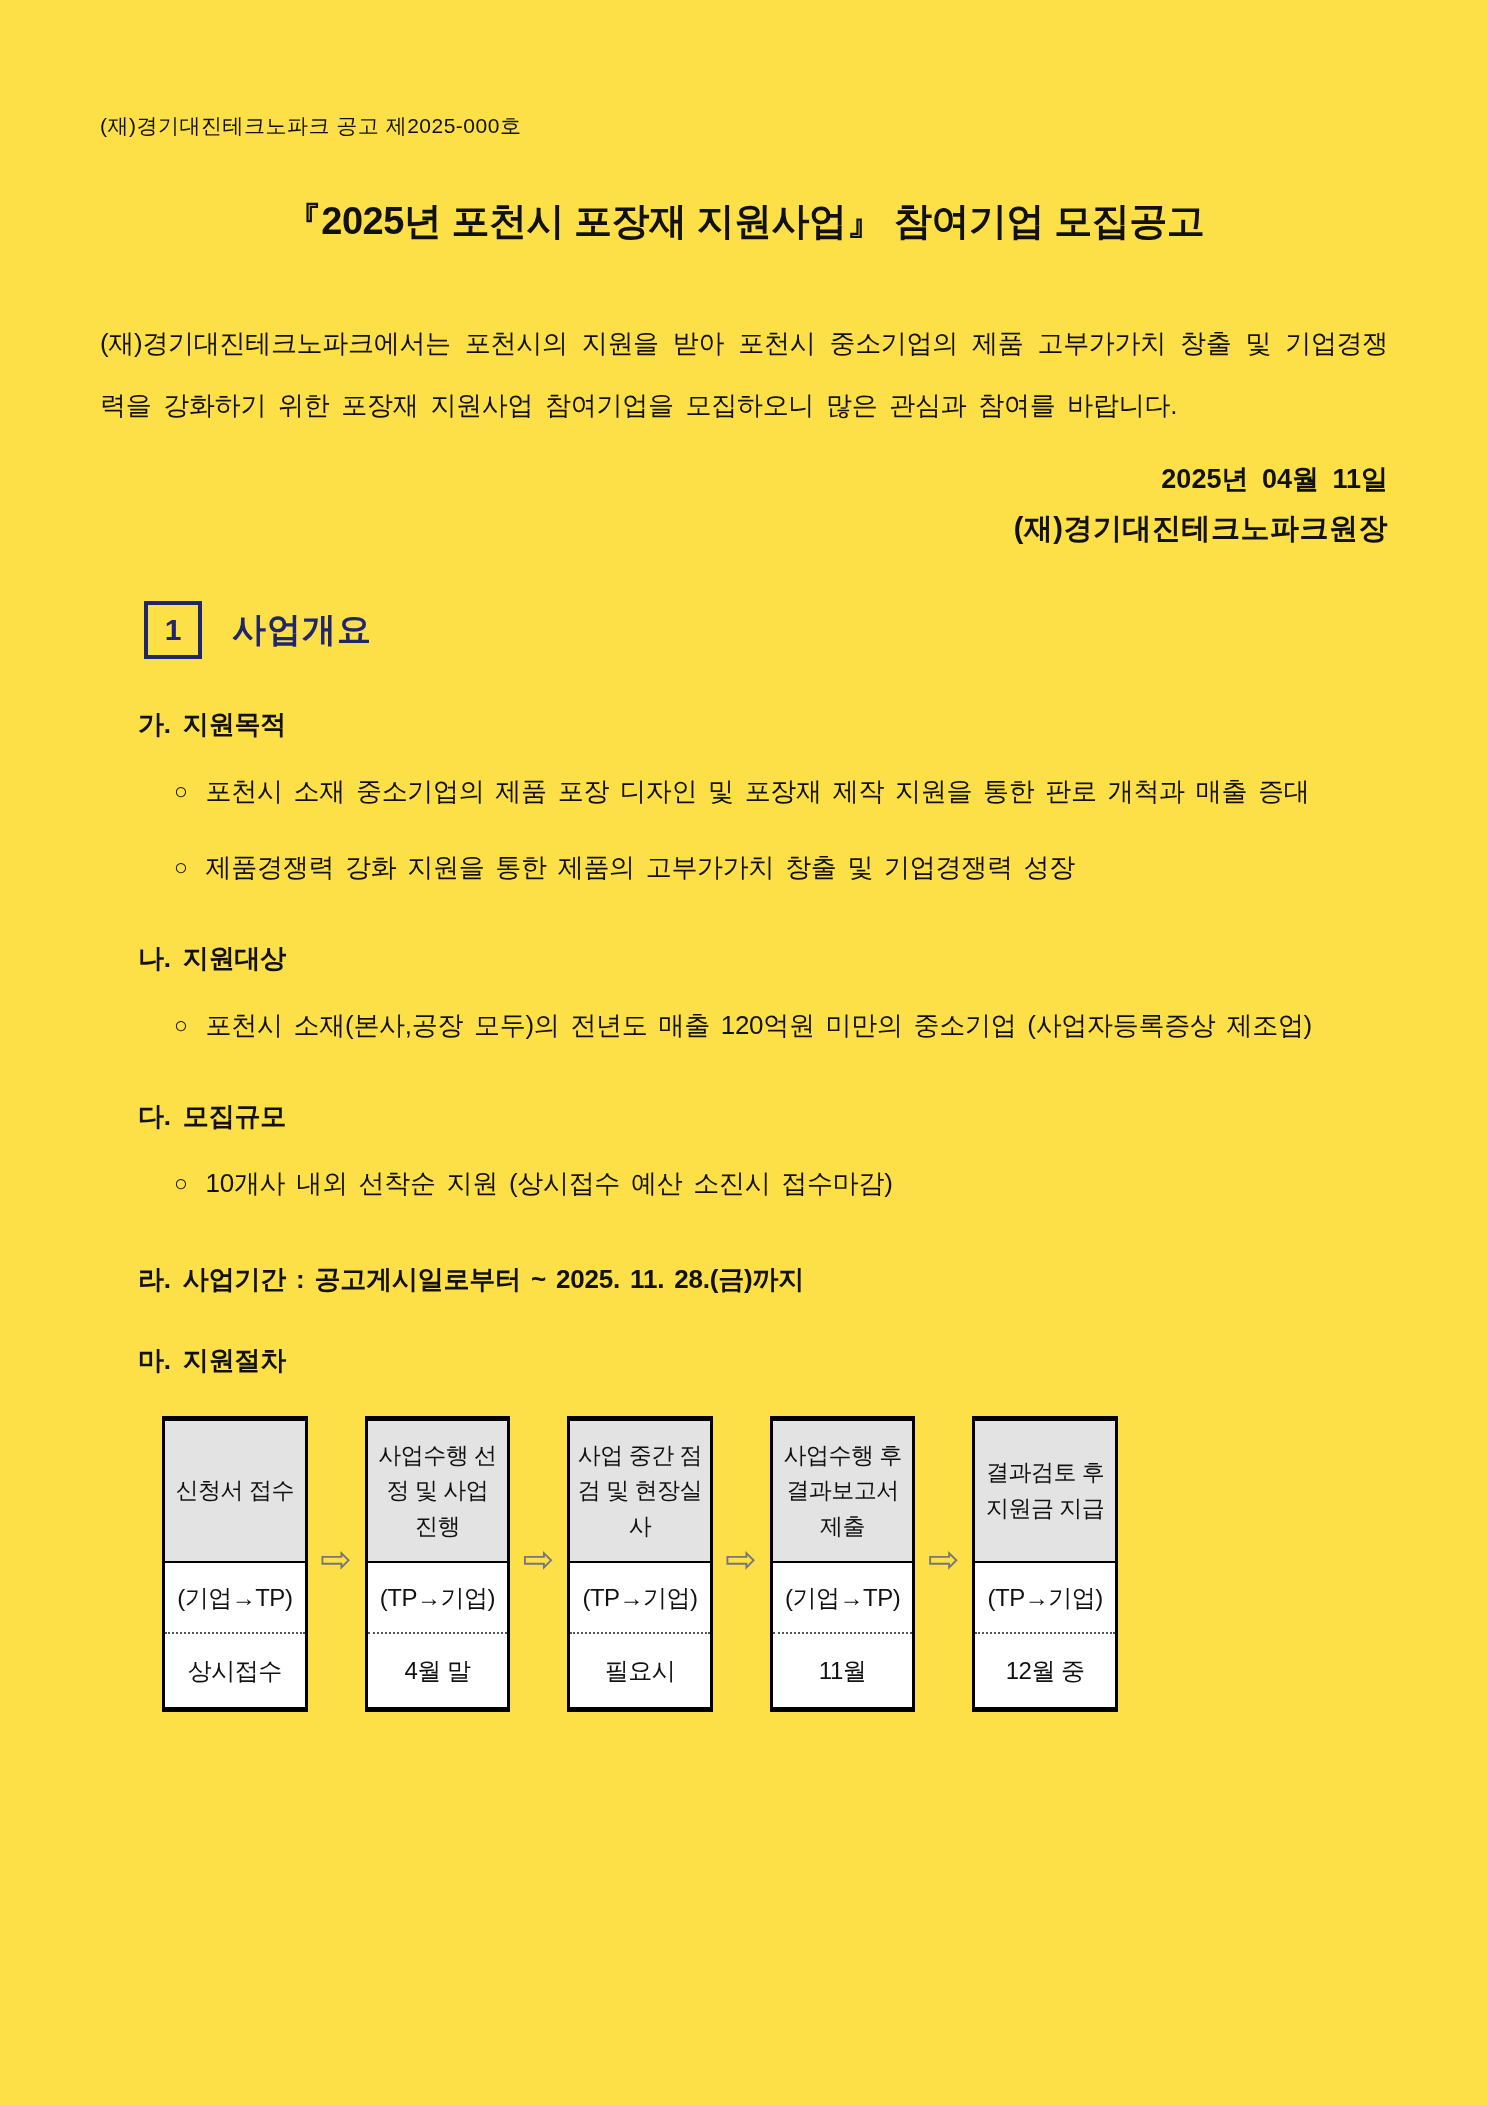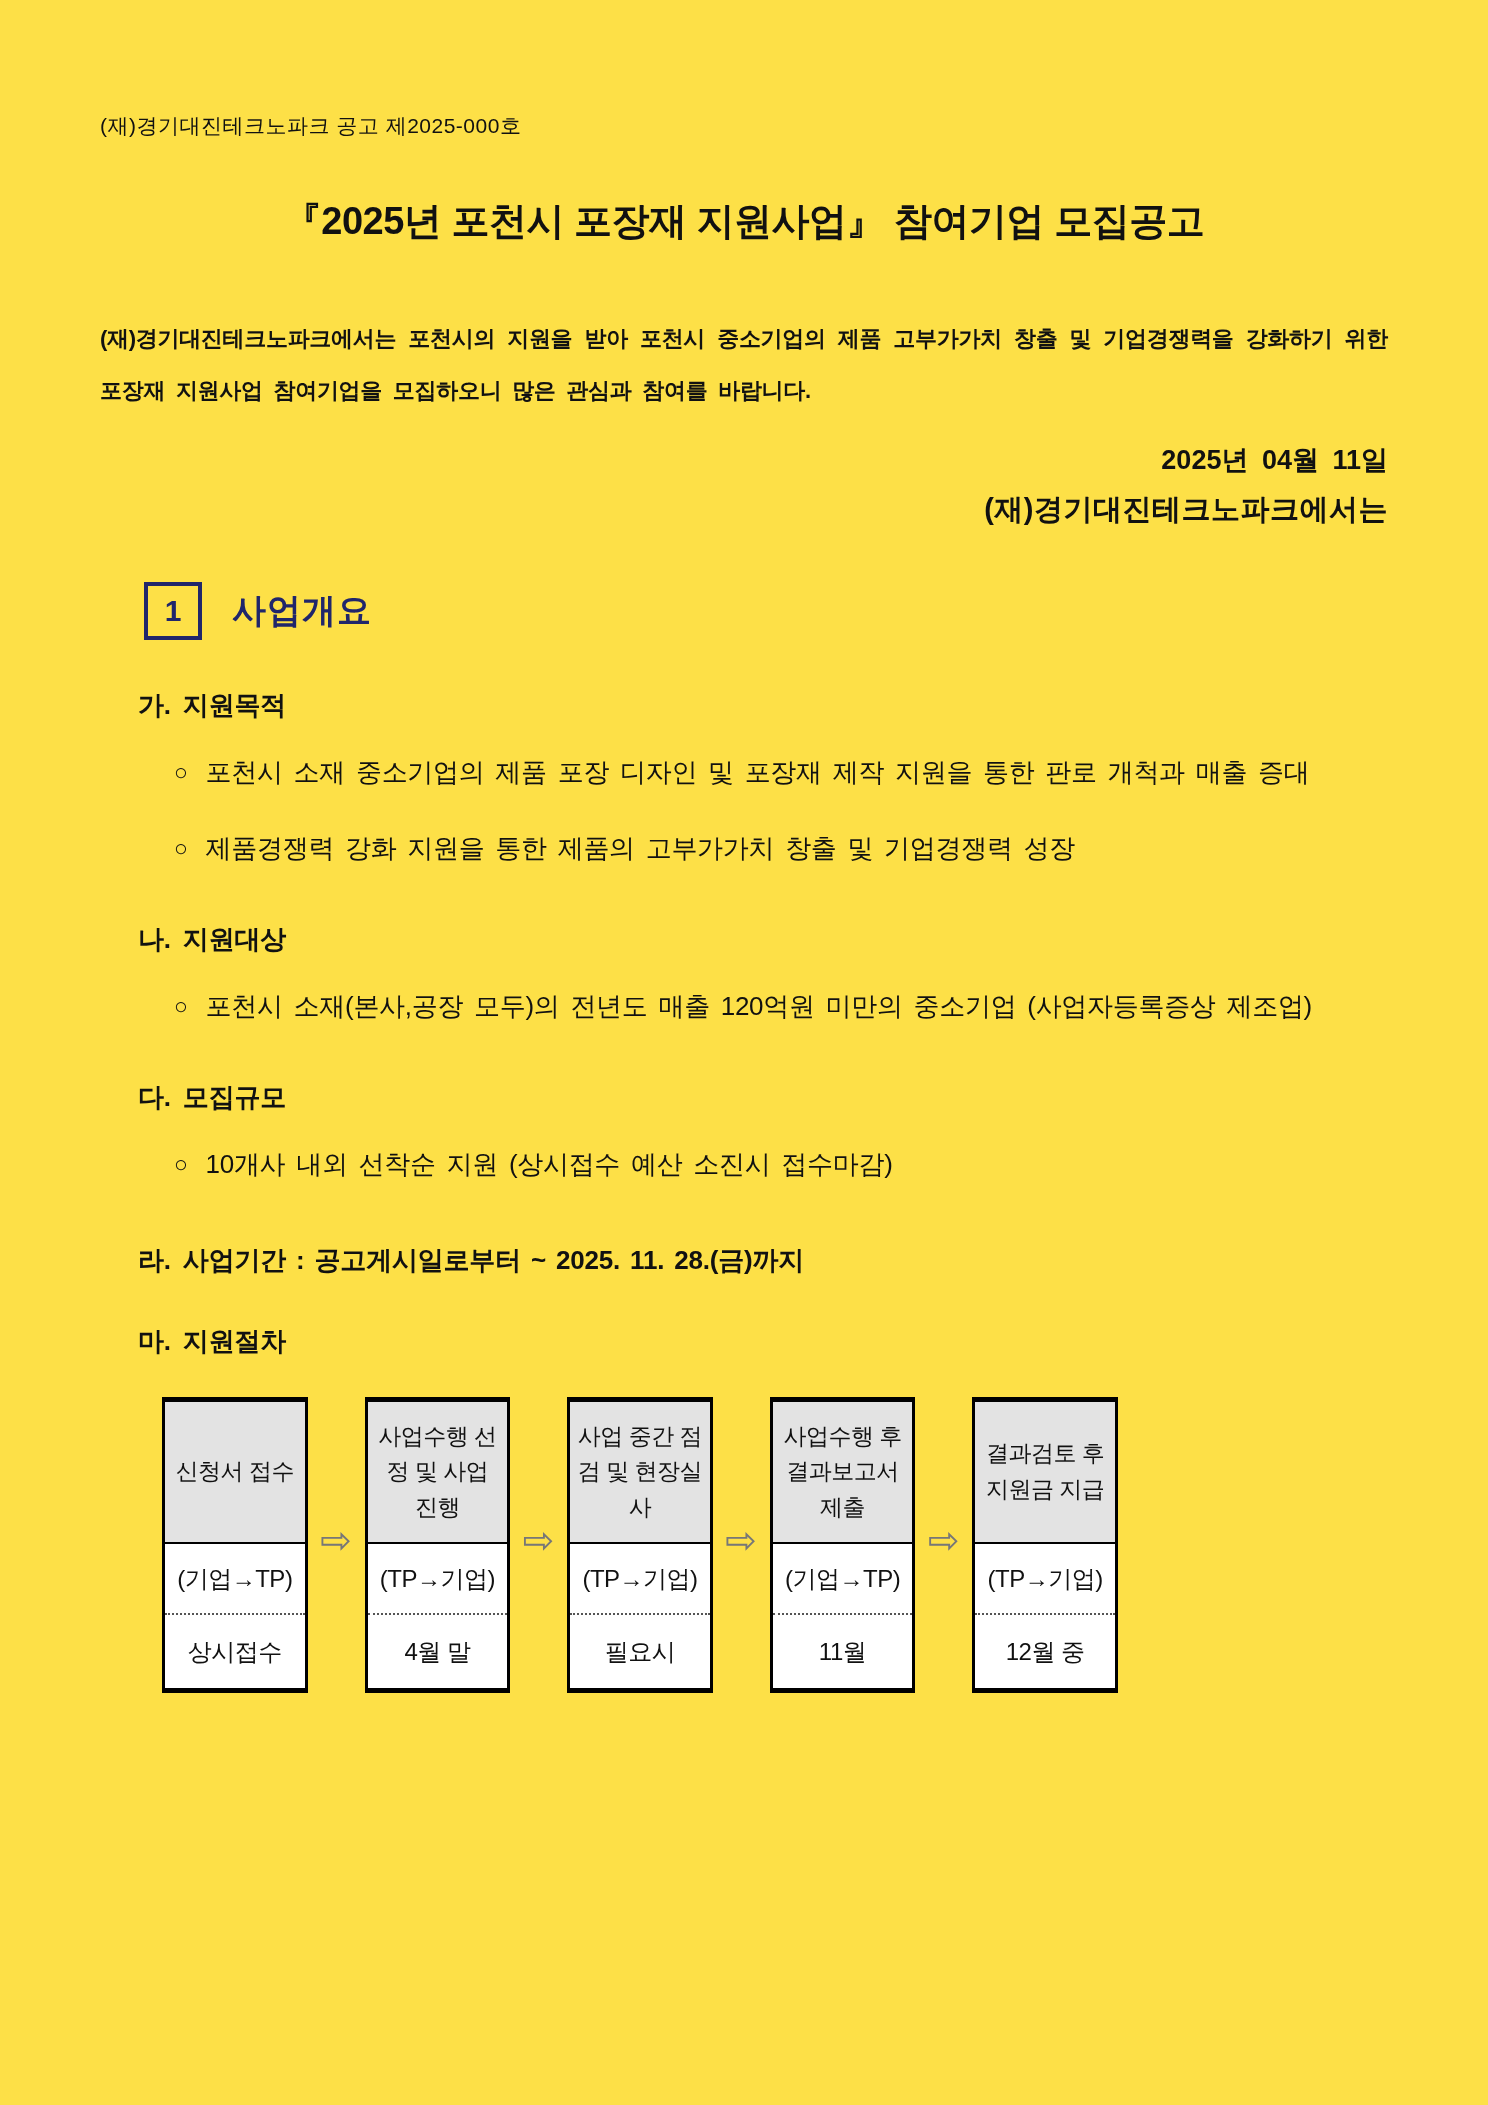--- a/index.html
+++ b/index.html
@@ -18,21 +18,21 @@
   .content{padding:112px 100px 0 100px;}
 
   .doc-number{font-size:21px;font-weight:400;letter-spacing:0.5px;}
 
   .doc-title{
     margin-top:56px;text-align:center;
     font-size:38px;font-weight:800;letter-spacing:-0.5px;
   }
 
   .intro{
-    margin-top:66px;font-size:22px;font-weight:700;
+    margin-top:66px;font-size:26px;font-weight:400;
     line-height:2.38;text-align:justify;word-spacing:5px;letter-spacing:-0.3px;
   }
 
   .date-line{margin-top:24px;text-align:right;font-size:27px;font-weight:700;word-spacing:6px;}
   .issuer-line{margin-top:12px;text-align:right;font-size:29px;font-weight:700;letter-spacing:0.5px;}
 
   .section-head{margin-top:52px;display:flex;align-items:center;gap:30px;margin-left:44px;}
   .num-box{
     width:58px;height:58px;border:4px solid var(--accent);
     display:flex;align-items:center;justify-content:center;
@@ -88,21 +88,21 @@
 <div class="page">
   <div class="content">
 
     <div class="doc-number">(재)경기대진테크노파크 공고 제2025-000호</div>
 
     <div class="doc-title">『2025년 포천시 포장재 지원사업』 참여기업 모집공고</div>
 
     <p class="intro">(재)경기대진테크노파크에서는 포천시의 지원을 받아 포천시 중소기업의 제품 고부가가치 창출 및 기업경쟁력을 강화하기 위한 포장재 지원사업 참여기업을 모집하오니 많은 관심과 참여를 바랍니다.</p>
 
     <div class="date-line">2025년 04월 11일</div>
-    <div class="issuer-line">(재)경기대진테크노파크에서는</div>
+    <div class="issuer-line">(재)경기대진테크노파크원장</div>
 
     <div class="section-head">
       <div class="num-box">
         <span>1</span>
       </div>
       <div class="section-title">사업개요</div>
     </div>
 
     <div class="item-head first">
       <span class="item-label">가.</span><span>지원목적</span>

